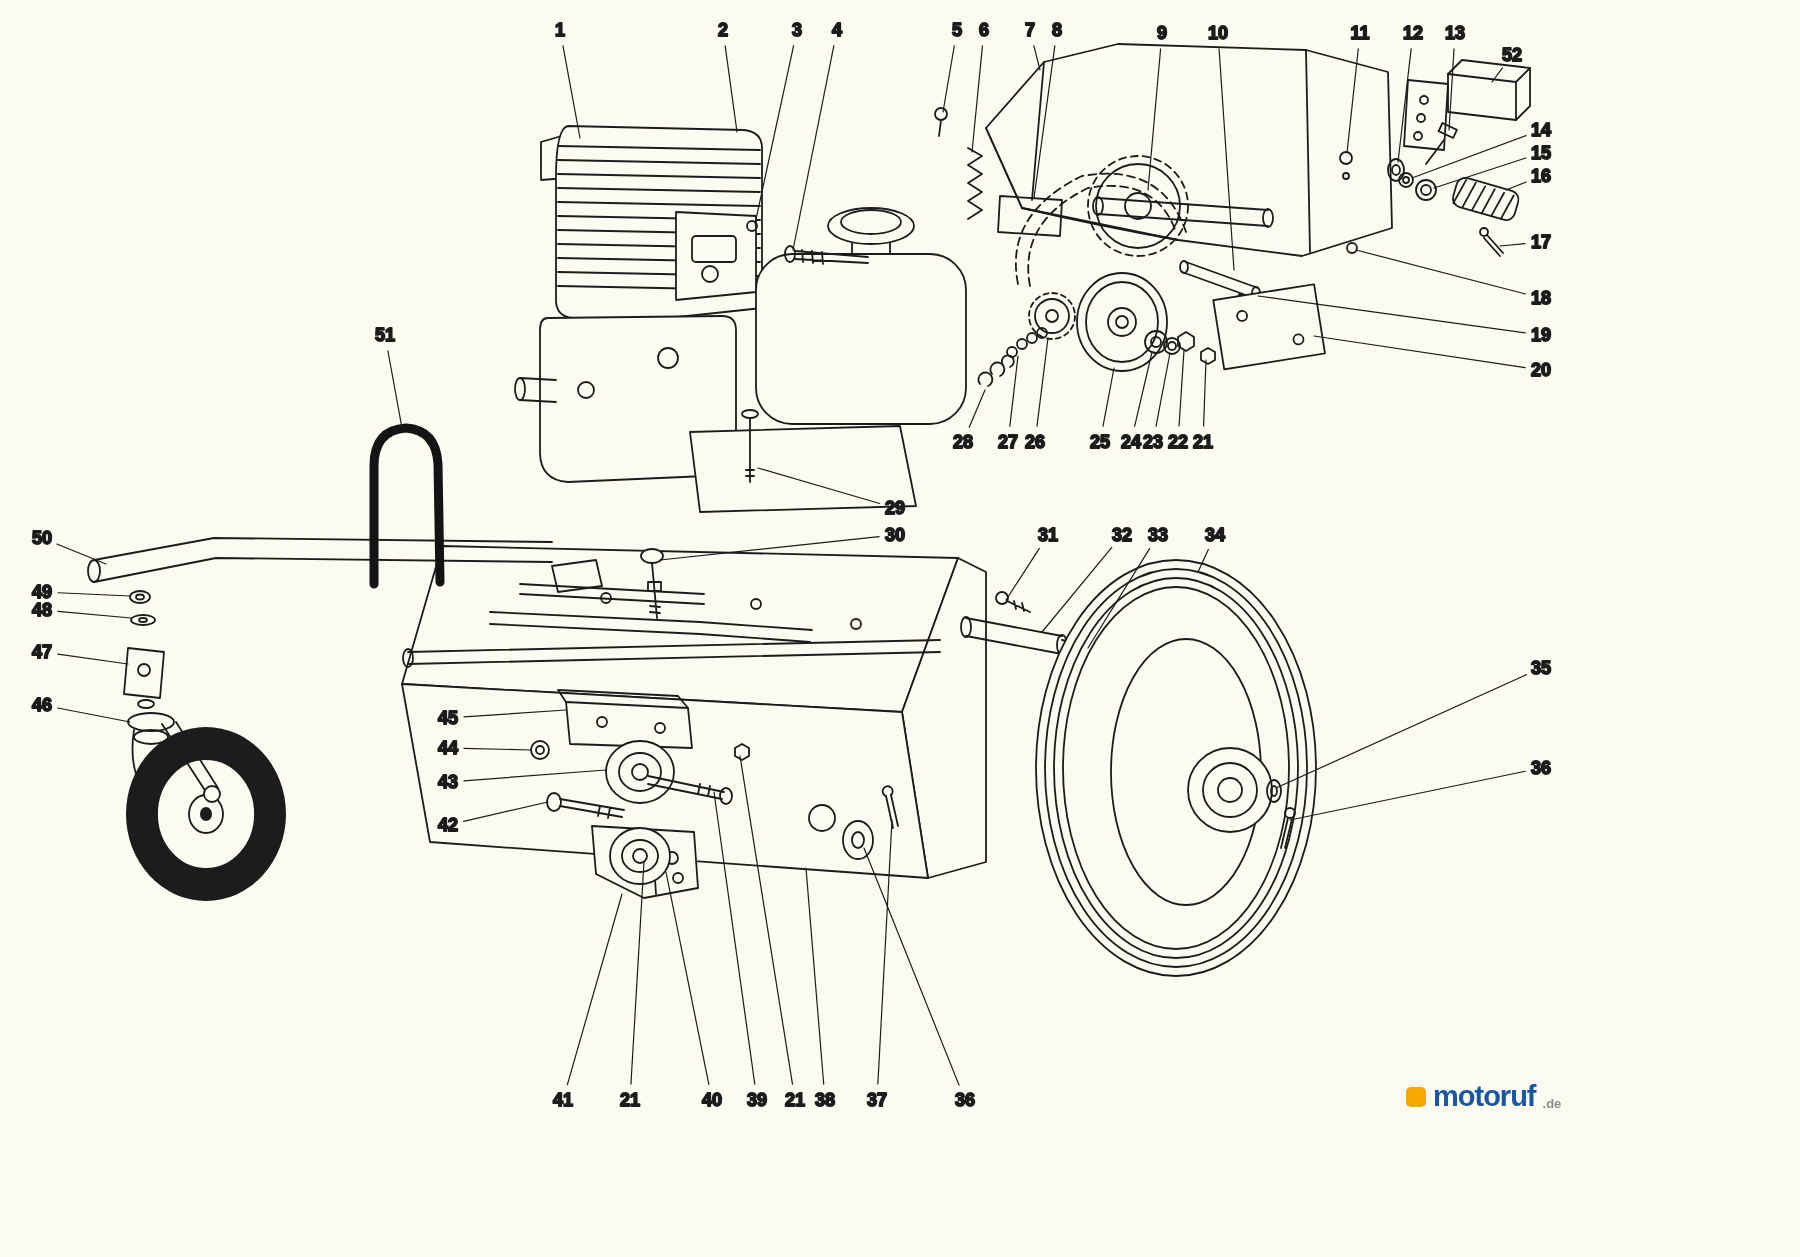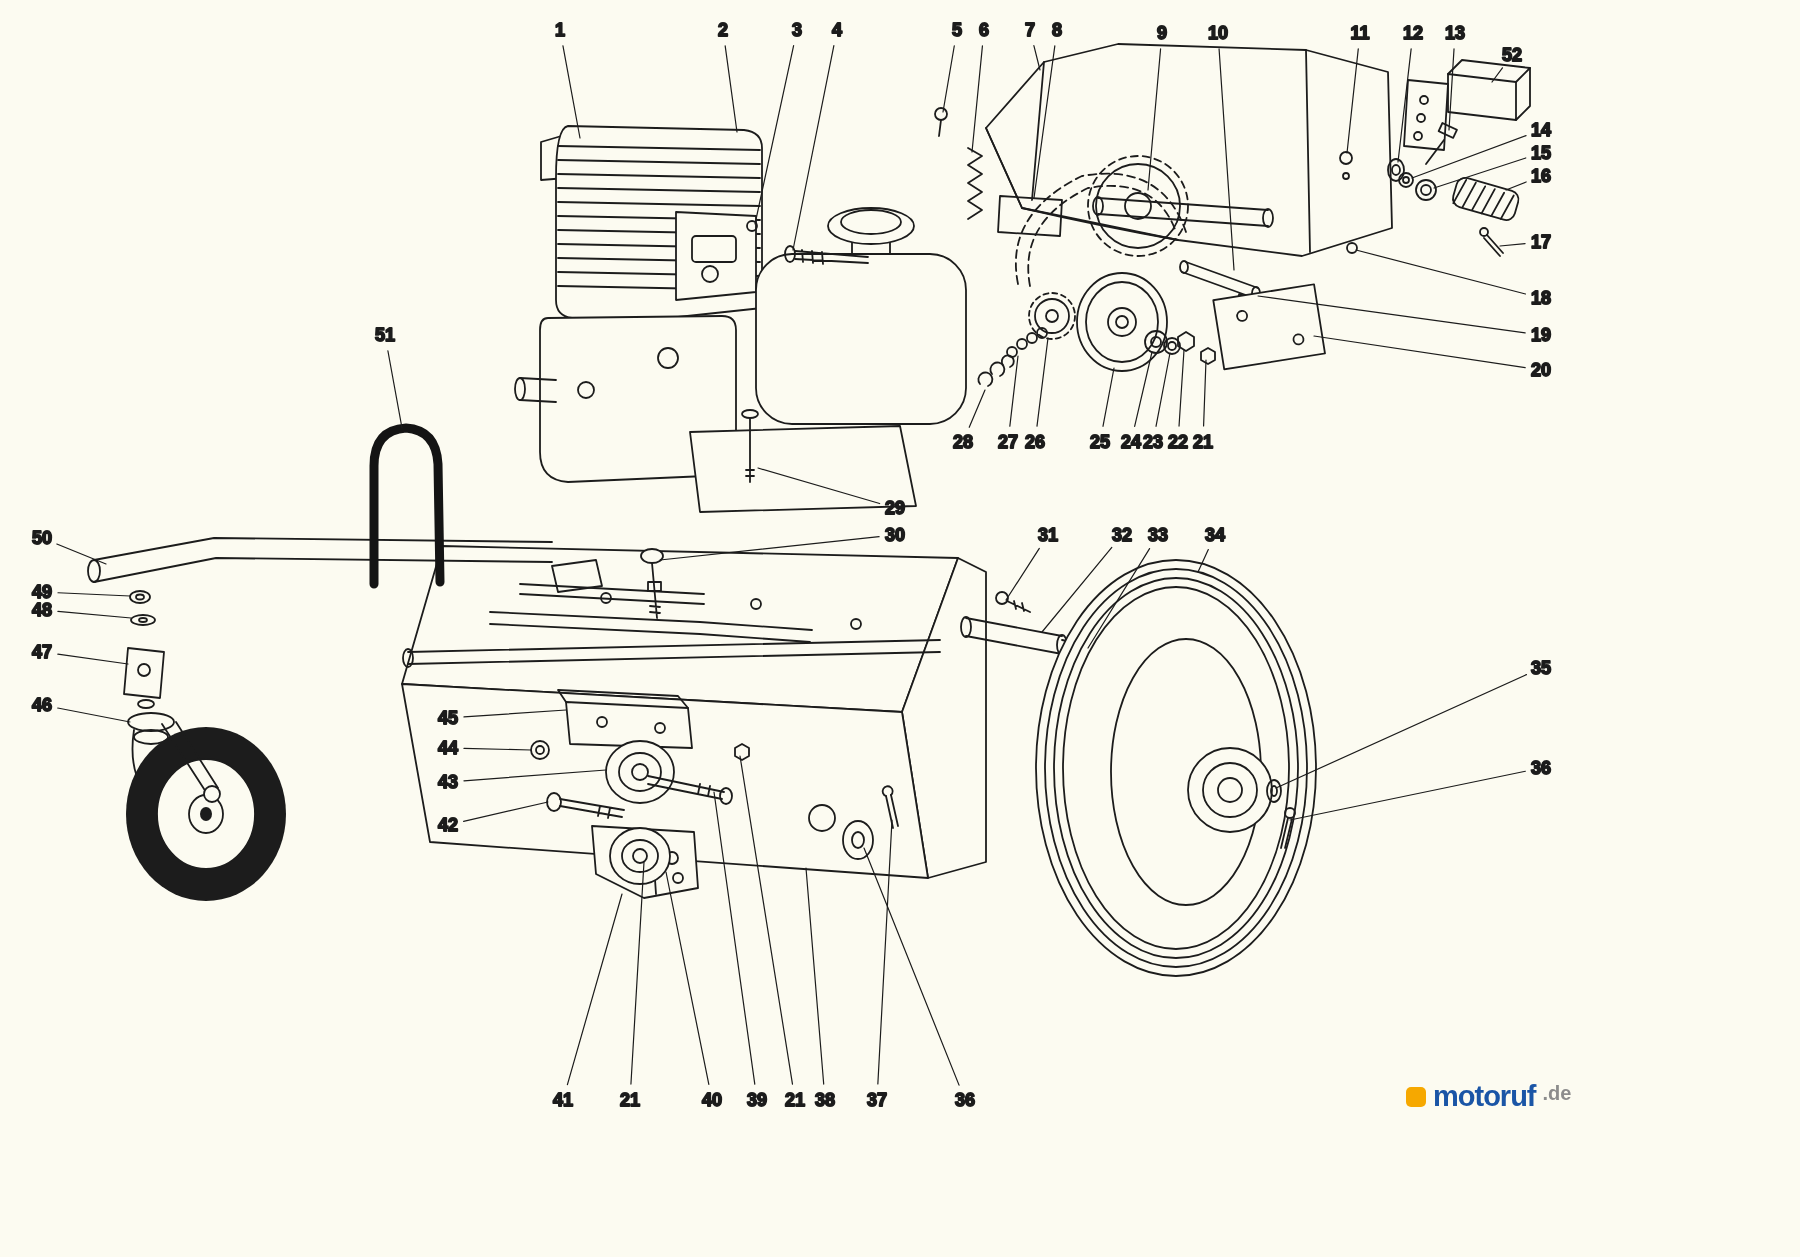--- a/index.html
+++ b/index.html
@@ -12,24 +12,24 @@
   html,body{margin:0;padding:0;background:var(--bg);}
   .stage{position:relative;width:1800px;height:1257px;background:var(--bg);overflow:hidden;
          font-family:"Liberation Sans",sans-serif;}
   svg{position:absolute;left:0;top:0;}
   #art{stroke:var(--ink);stroke-width:1.8;fill:none;stroke-linejoin:round;stroke-linecap:round;}
   .inkfill{fill:var(--ink);stroke:none;}
   .bgfill{fill:var(--bg);}
   .thick{stroke:#141414;stroke-width:9;fill:none;}
   .callout{font:bold 18px "Liberation Sans",sans-serif;fill:var(--ink);text-anchor:middle;dominant-baseline:central;}
   .leader{stroke:var(--ink);stroke-width:1.2;}
-  .watermark{position:absolute;left:1406px;top:1082px;display:flex;align-items:flex-start;gap:7px;}
+  .watermark{position:absolute;left:1406px;top:1082px;display:flex;align-items:flex-end;gap:7px;}
   .wm-icon{width:20px;height:20px;border-radius:5px;background:var(--accent);align-self:center;display:inline-block;}
   .wm-brand{color:var(--brand);font-weight:bold;font-size:29px;letter-spacing:-1px;line-height:1;}
-  .wm-tld{color:var(--tld);font-size:20px;font-weight:bold;}
+  .wm-tld{color:var(--tld);font-size:13px;font-weight:bold;}
 </style>
 </head>
 <body>
 
 <div class="stage">
   <svg viewBox="0 0 1800 1257" width="1800" height="1257">
     <g id="art">
 
       <g>
         <path class="bgfill" d="M442,546 L958,558 L902,712 L402,684 Z"></path>

